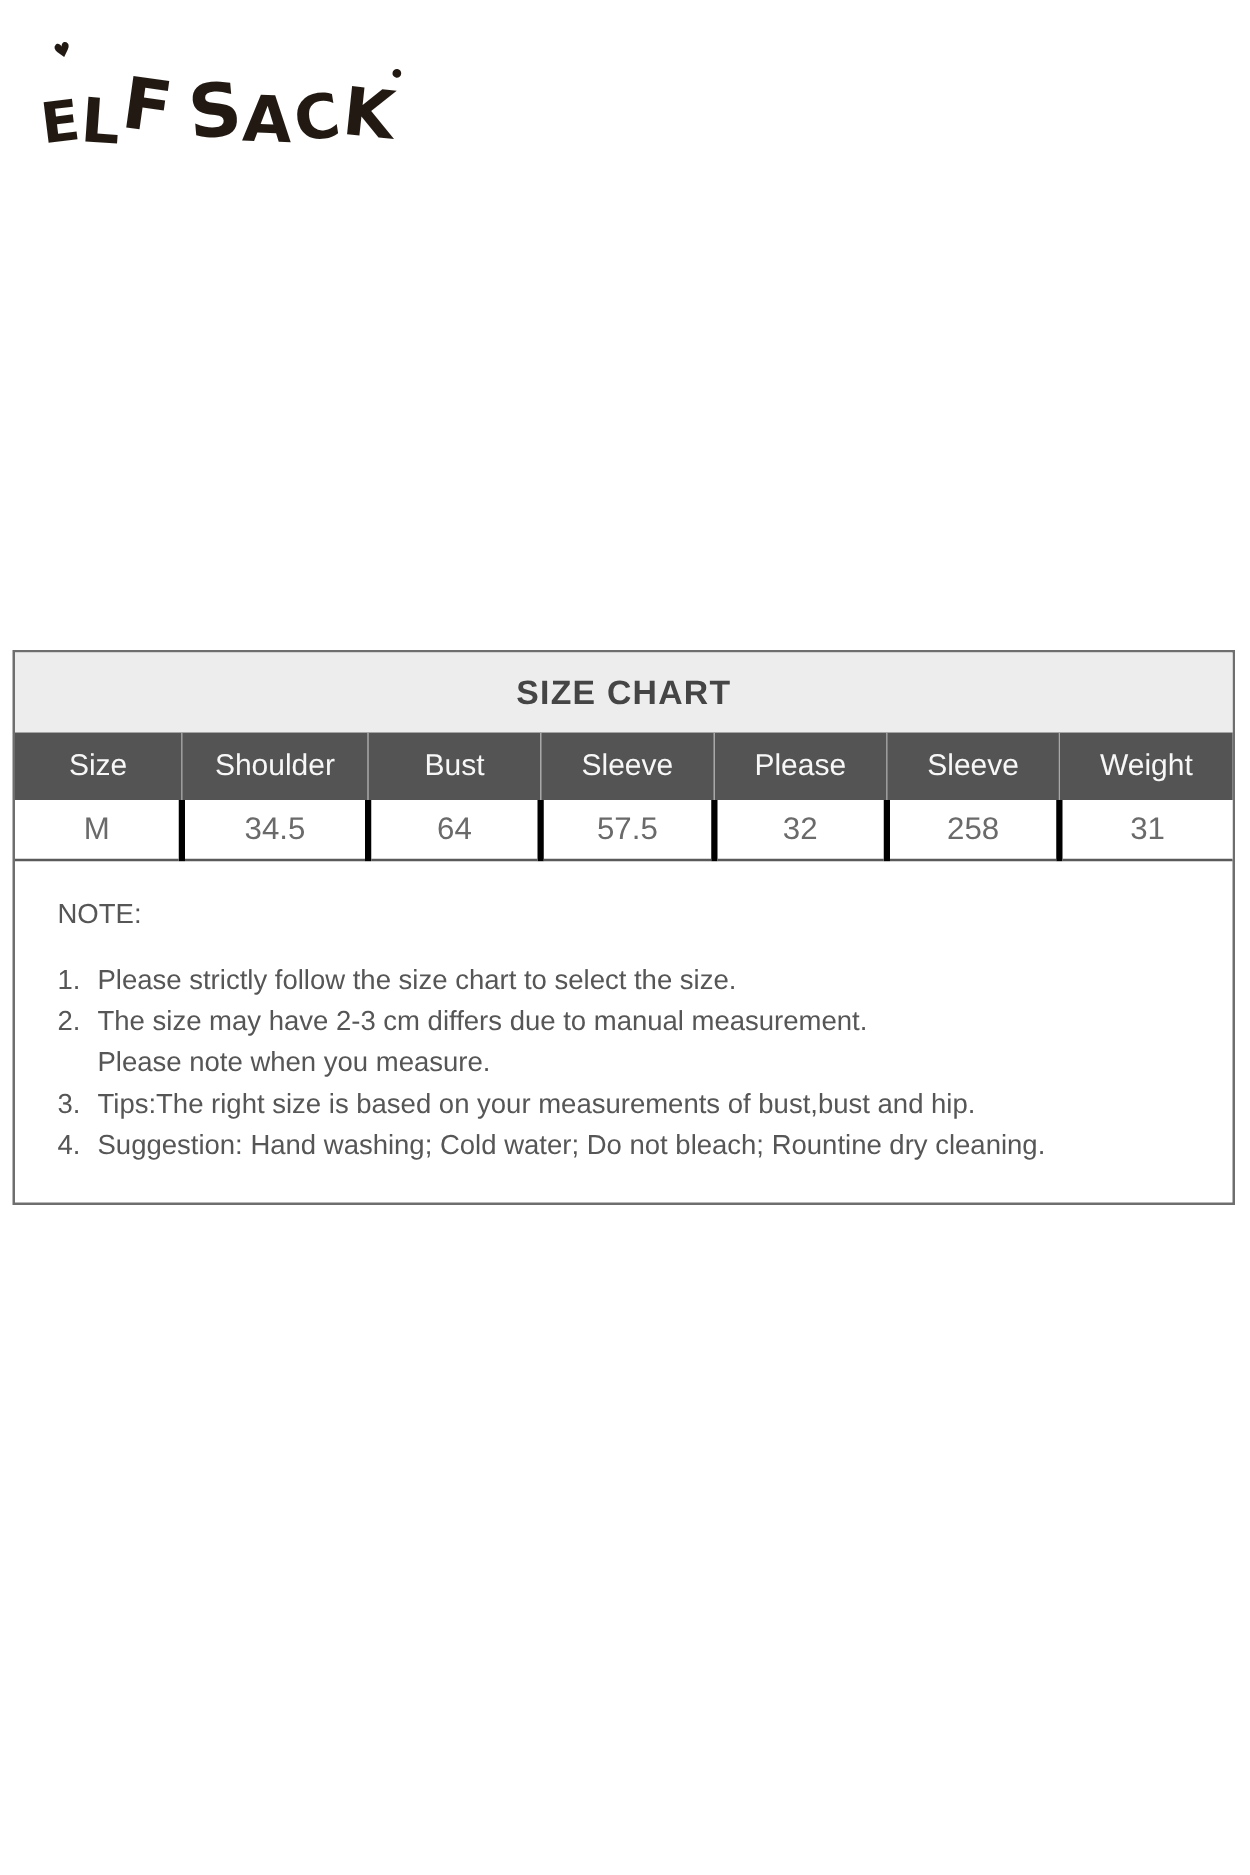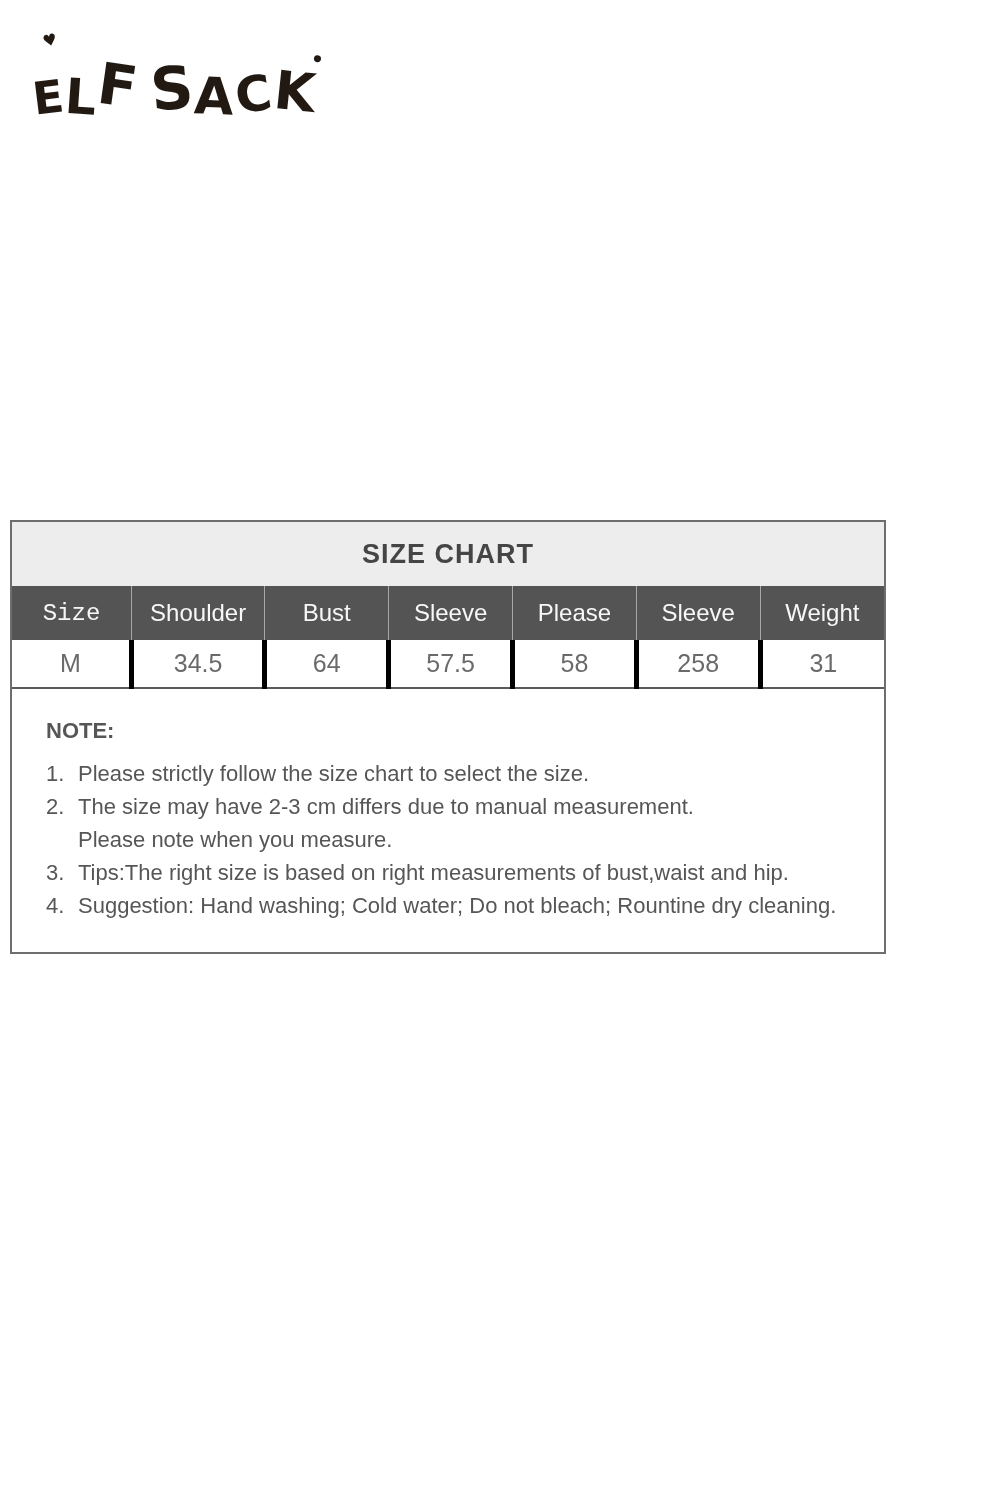--- a/index.html
+++ b/index.html
@@ -49,21 +49,21 @@
     height: 7px;
     border-radius: 50%;
     background: #221a12;
   }
 
   
   .chart-box {
     position: absolute;
     left: 10px;
     top: 520px;
-    width: 876px;
+    width: 978px;
     border: 2px solid #6e6e6e;
     background: #ffffff;
   }
   .chart-title {
     height: 64px;
     background: #ededed;
     display: flex;
     align-items: center;
     justify-content: center;
     font-size: 27px;
@@ -81,21 +81,21 @@
   col.c2, col.c3, col.c4, col.c5, col.c6 { width: 14.2%; }
   tr.head-row td {
     height: 54px;
     background: #545454;
     color: #f7f7f7;
     font-size: 24px;
     text-align: center;
     vertical-align: middle;
     border-left: 1px solid #a8a8a8;
   }
-  tr.head-row td:first-child { border-left: none; font-family: Liberation Mono, monospace; }
+  tr.head-row td:first-child { border-left: none; }
   tr.data-row td {
     height: 48px;
     background: #ffffff;
     color: #6a6a6a;
     font-size: 25px;
     font-weight: normal;
     text-align: center;
     vertical-align: middle;
     border-left: 5px solid #000000;
     border-bottom: 2px solid #5a5a5a;
@@ -103,22 +103,22 @@
   tr.data-row td:first-child { border-left: none; }
 
   
   .note {
     padding: 25px 28px 30px 34px;
     color: #565656;
     font-size: 22px;
     line-height: 33px;
   }
   .note-label {
-    font-weight: bold;
-    margin-bottom: 10px;
+    font-weight: normal;
+    margin-bottom: 20px;
   }
   .note-item { display: flex; }
   .note-num {
     flex: 0 0 32px;
     white-space: nowrap;
   }
   .note-lines { flex: 1; }
 </style>
 </head>
 <body>
@@ -155,21 +155,21 @@
         <td>Sleeve</td>
         <td>Please</td>
         <td>Sleeve</td>
         <td>Weight</td>
       </tr>
       <tr class="data-row">
         <td>M</td>
         <td>34.5</td>
         <td>64</td>
         <td>57.5</td>
-        <td>58</td>
+        <td>32</td>
         <td>258</td>
         <td>31</td>
       </tr>
     </tbody>
   </table>
 
   <div class="note">
     <div class="note-label">NOTE:</div>
 
     <div class="note-item">
@@ -183,21 +183,21 @@
       <span class="note-num">2.</span>
       <div class="note-lines">
         <div>The size may have 2-3 cm differs due to manual measurement.</div>
         <div>Please note when you measure.</div>
       </div>
     </div>
 
     <div class="note-item">
       <span class="note-num">3.</span>
       <div class="note-lines">
-        <div>Tips:The right size is based on right measurements of bust,waist and hip.</div>
+        <div>Tips:The right size is based on your measurements of bust,bust and hip.</div>
       </div>
     </div>
 
     <div class="note-item">
       <span class="note-num">4.</span>
       <div class="note-lines">
         <div>Suggestion: Hand washing; Cold water; Do not bleach; Rountine dry cleaning.</div>
       </div>
     </div>
   </div>

